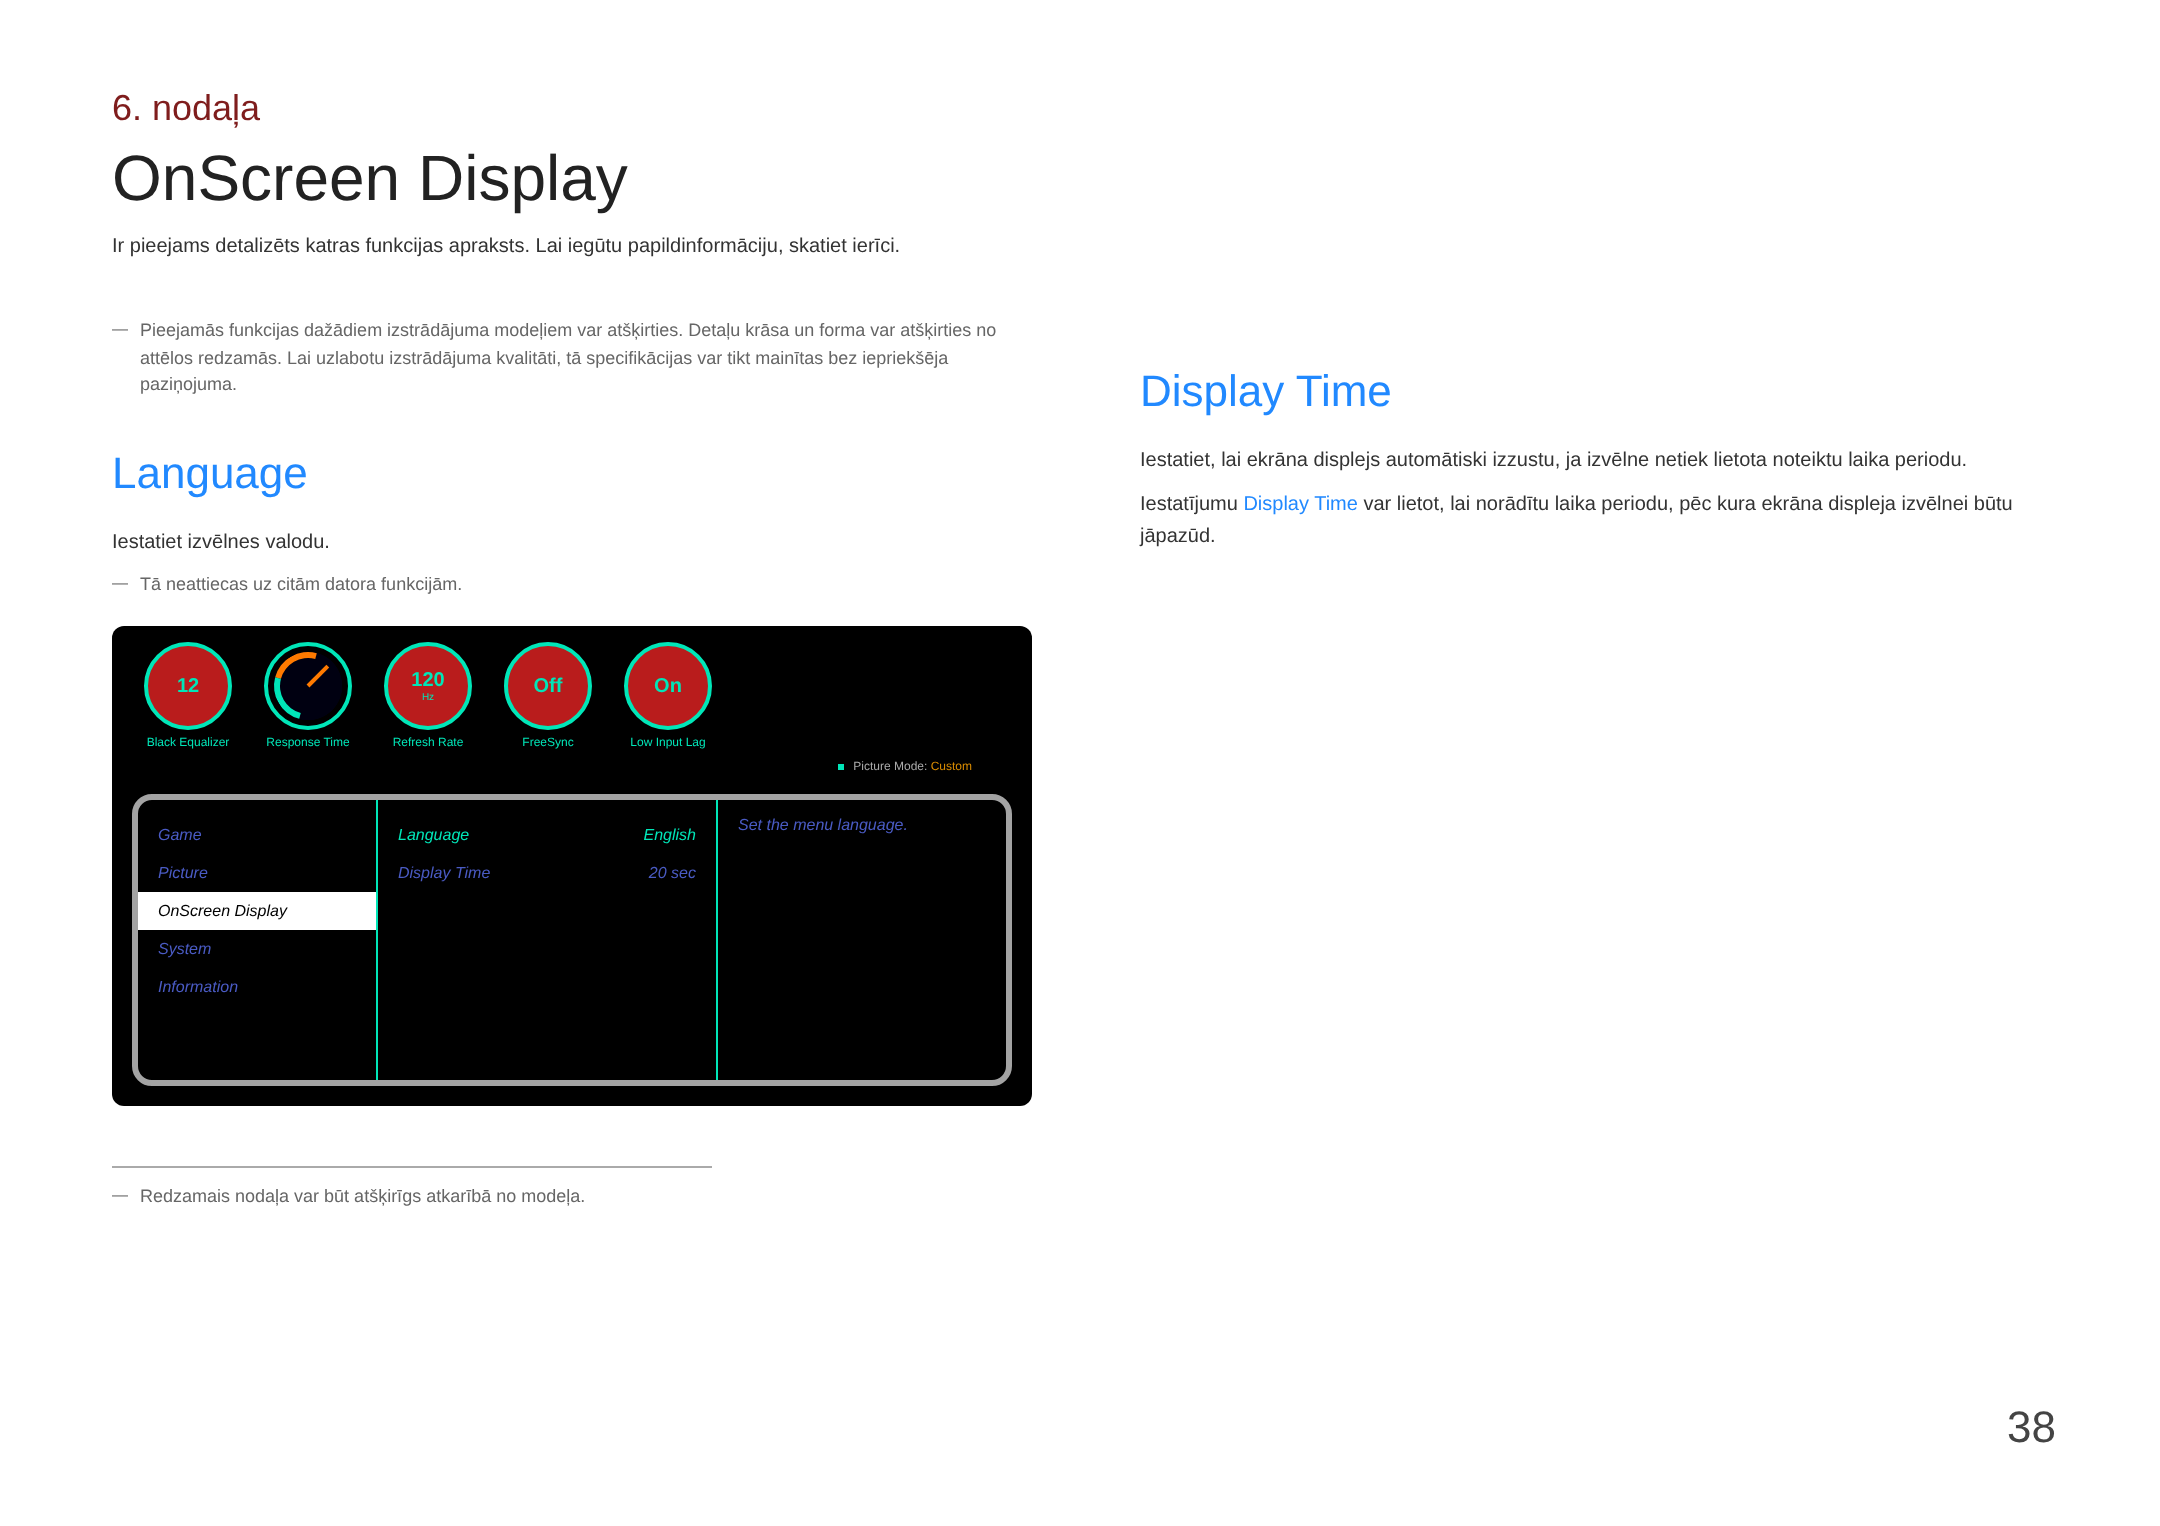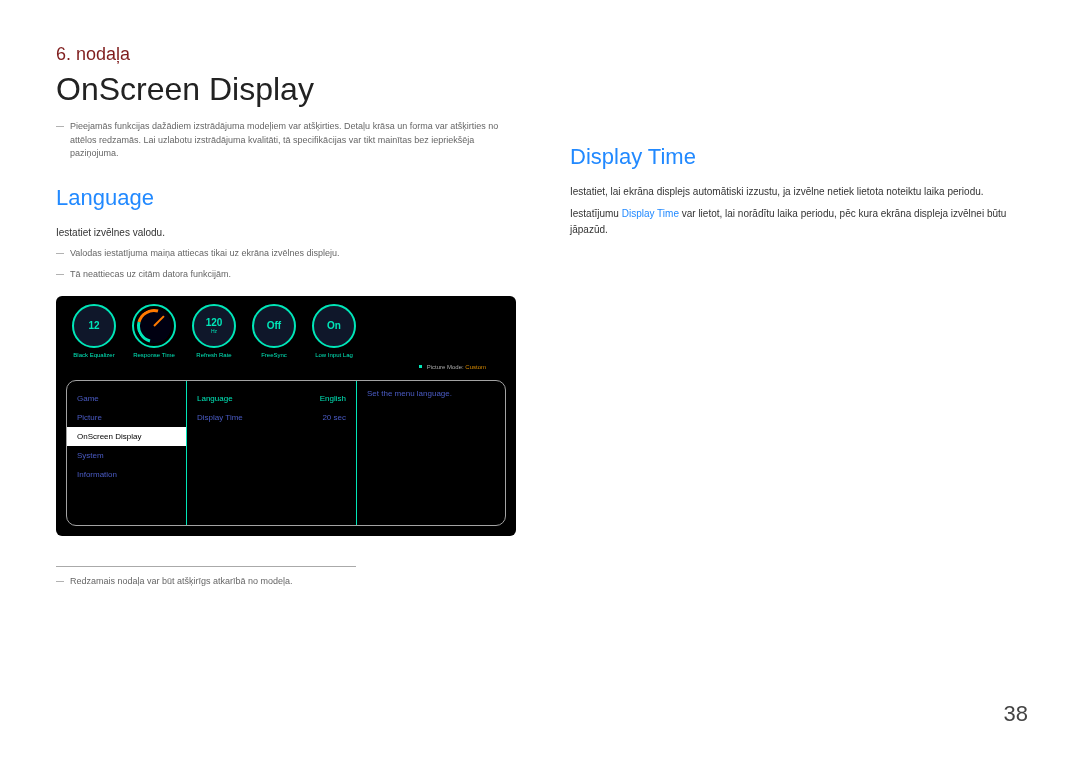--- a/index.html
+++ b/index.html
@@ -13,30 +13,30 @@
 .note { font-size:9px; color:#666; line-height:1.5; margin-bottom:8px; }
 .note-line { position:relative; padding-left:14px; }
 .note-line::before { content:"―"; position:absolute; left:0; top:0; font-size:8px; color:#666; }
 .sec-head { color:#2189ff; font-size:22px; font-weight:400; margin-top:24px; margin-bottom:14px; }
 .body { font-size:10px; color:#333; line-height:1.6; margin-bottom:6px; }
 .highlight { color:#2189ff; }
 
 .osd { width:460px; height:240px; background:#000; margin-top:14px; position:relative; border-radius:6px; overflow:hidden; }
 .dials { display:flex; gap:4px; padding:8px 0 0 10px; }
 .dial { width:56px; text-align:center; }
-.dial-circ { width:44px; height:44px; border:2px solid #00e6b8; border-radius:50%; margin:0 auto; display:flex; flex-direction:column; align-items:center; justify-content:center; background:#0f172a; position:relative; }
+.dial-circ { width:44px; height:44px; border:2px solid #00e6b8; border-radius:50%; margin:0 auto; display:flex; flex-direction:column; align-items:center; justify-content:center; background:#b91c1c; position:relative; }
 .dial-circ.gauge { background:radial-gradient(circle,#001 60%,transparent 61%); }
 .dial-val { color:#00e6b8; font-size:10px; font-weight:bold; }
 .dial-sub { color:#00e6b8; font-size:5px; }
 .dial-lbl { color:#00e6b8; font-size:6px; margin-top:4px; }
 .pic-mode { position:absolute; right:30px; top:68px; font-size:6px; color:#aaa; }
 .pic-mode .pm-val { color:#d98b00; }
 .pm-dot { display:inline-block; width:3px; height:3px; background:#00e6b8; margin-right:3px; vertical-align:middle; }
 
-.menu-wrap { position:absolute; left:10px; top:84px; right:10px; bottom:10px; border:1px solid #a3a3a3; border-radius:10px; display:flex; }
+.menu-wrap { position:absolute; left:10px; top:84px; right:10px; bottom:10px; border:3px solid #a3a3a3; border-radius:10px; display:flex;font-style:italic; }
 .menu-col { padding:8px 0; }
 .menu-col.nav { width:120px; border-right:1px solid #00e6b8; }
 .menu-col.opts { width:170px; border-right:1px solid #00e6b8; }
 .menu-col.desc { flex:1; padding:8px 10px; }
 .m-item { font-size:8px; padding:5px 10px; display:flex; justify-content:space-between; align-items:center; cursor:pointer; }
 .m-item .lbl { color:#4a5bc4; }
 .m-item .val { color:#4a5bc4; }
 .m-item.sel { background:#fff; }
 .m-item.sel .lbl { color:#000; }
 .m-item.opt-sel .lbl { color:#00e6b8; }
@@ -48,27 +48,27 @@
 
 .gauge-needle { position:absolute; width:2px; height:14px; background:#ff7a00; top:6px; left:50%; transform-origin:bottom center; transform:translateX(-50%) rotate(45deg); }
 .gauge-arc { position:absolute; inset:3px; border:3px solid transparent; border-top-color:#ff7a00; border-left-color:#00e6b8; border-radius:50%; transform:rotate(-30deg); }
 </style>
 </head>
 <body>
 
 <div class="page">
   <div class="chapter">6. nodaļa</div>
   <div class="title">OnScreen Display</div>
+  <div class="intro">Ir pieejams detalizēts katras funkcijas apraksts. Lai iegūtu papildinformāciju, skatiet ierīci.</div>
 
   <div class="columns">
     <div class="col">
       <div class="note note-line">Pieejamās funkcijas dažādiem izstrādājuma modeļiem var atšķirties. Detaļu krāsa un forma var atšķirties no attēlos redzamās. Lai uzlabotu izstrādājuma kvalitāti, tā specifikācijas var tikt mainītas bez iepriekšēja paziņojuma.</div>
       <div class="sec-head">Language</div>
       <div class="body">Iestatiet izvēlnes valodu.</div>
-      <div class="note note-line">Valodas iestatījuma maiņa attiecas tikai uz ekrāna izvēlnes displeju.</div>
       <div class="note note-line">Tā neattiecas uz citām datora funkcijām.</div>
 
       <div class="osd">
         <div class="dials" id="dials">
             <div class="dial">
               <div class="dial-circ">
                 <div class="dial-val">12</div>
               </div>
               <div class="dial-lbl">Black Equalizer</div>
             </div>

